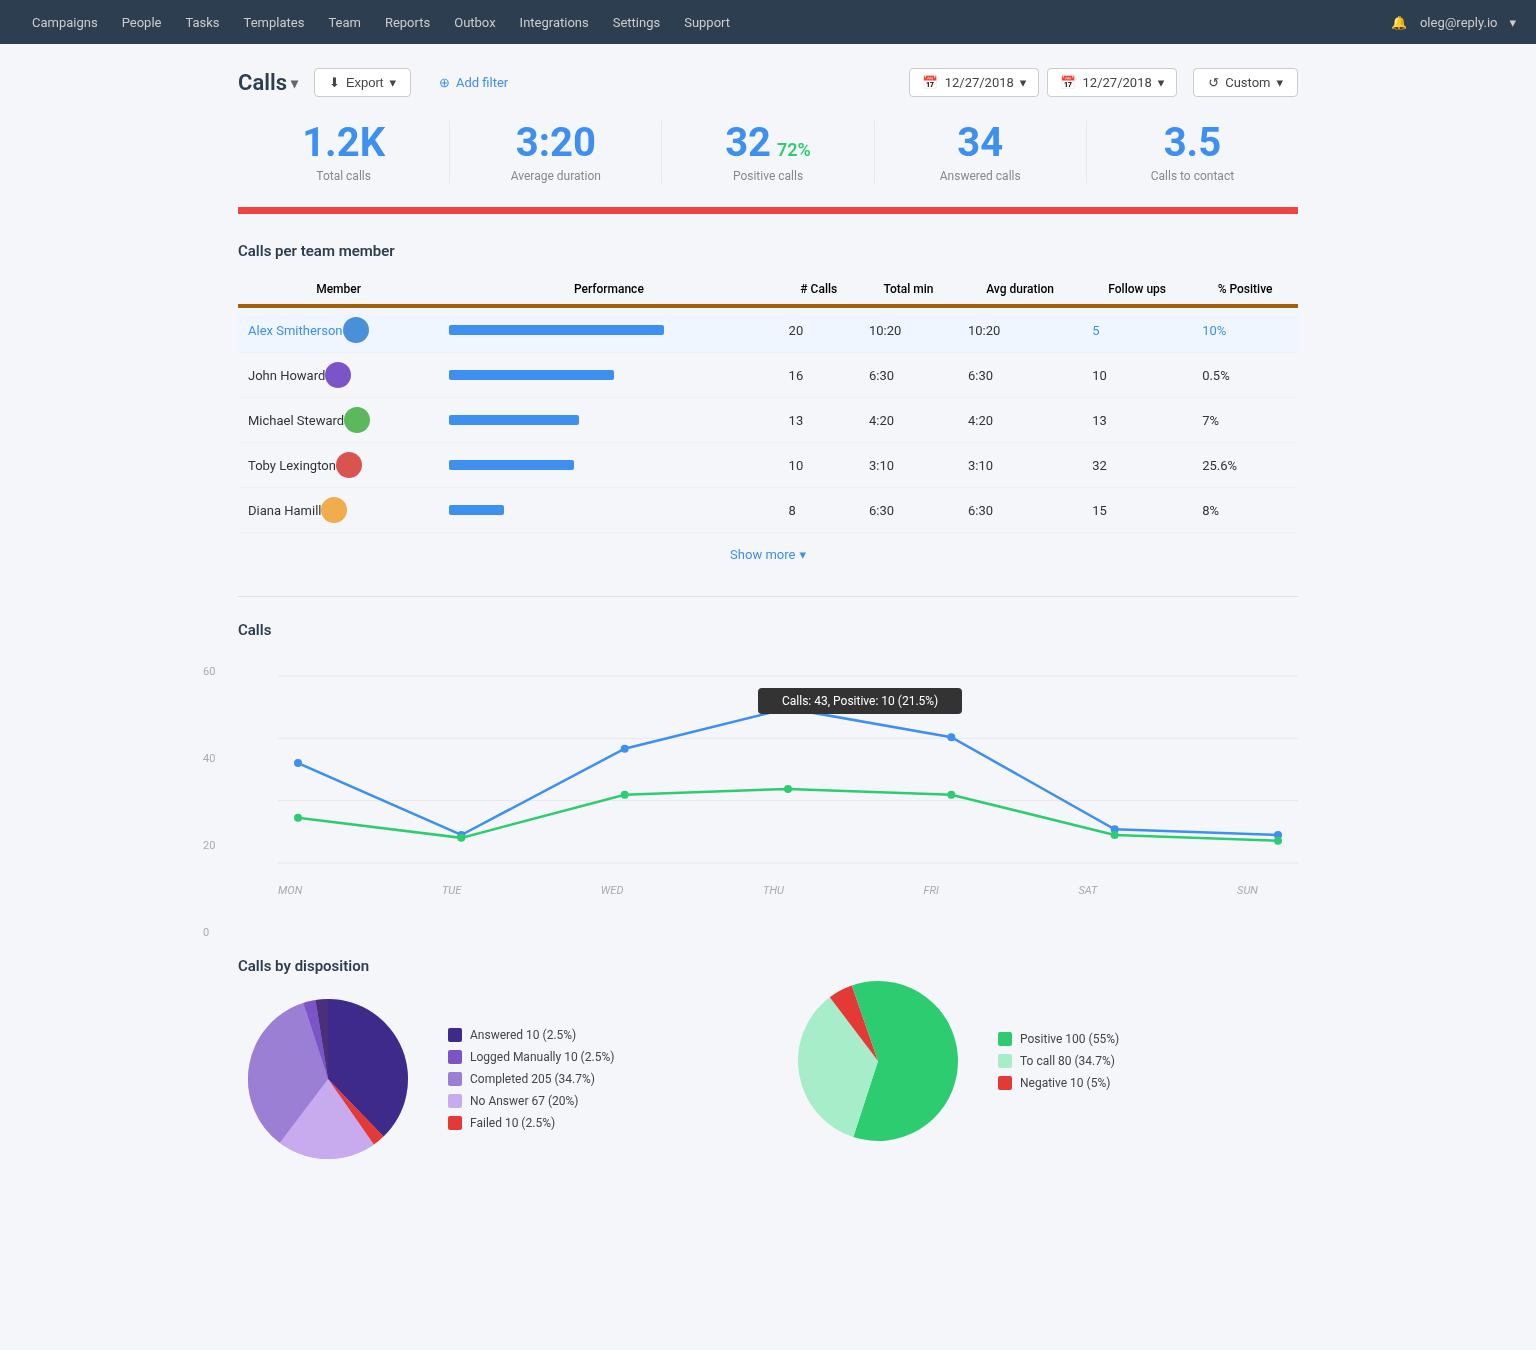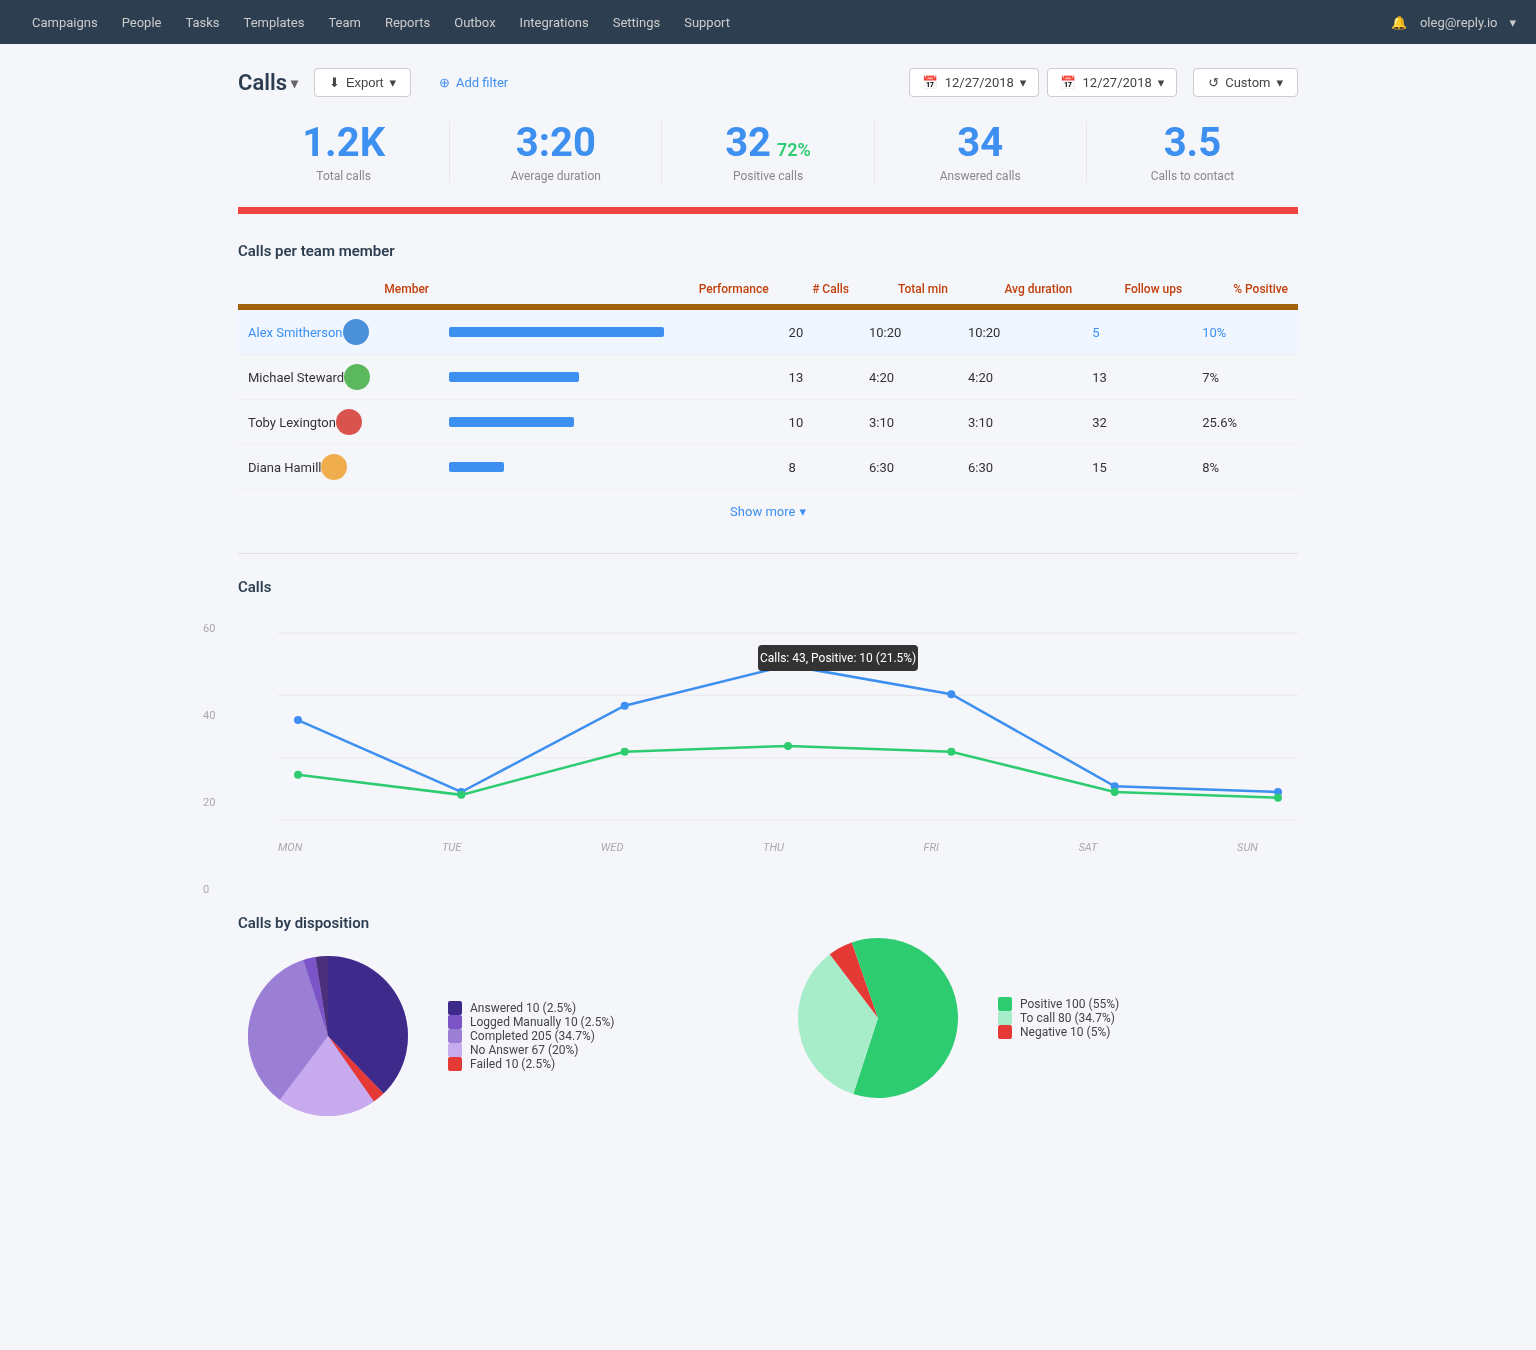--- a/index.html
+++ b/index.html
@@ -27,44 +27,44 @@
     .stat-item { flex: 1; text-align: center; padding: 0 10px; border-right: 1px solid #e8e8e8; }
     .stat-item:last-child { border-right: none; }
     .stat-value { font-size: 40px; font-weight: 700; color: #3d8ff0; line-height: 1.1; }
     .stat-inline { display: flex; align-items: baseline; justify-content: center; gap: 6px; }
     .stat-percent { font-size: 18px; font-weight: 600; color: #2ecc71; }
     .stat-label { font-size: 12px; color: #888; margin-top: 4px; }
 
     
     .section-title { font-size: 15px; font-weight: 600; color: #2c3e50; margin-bottom: 14px; }
     .calls-table { width: 100%; border-collapse: collapse; }
-    .calls-table th { text-align: right; font-size: 12px; color: #c2410c; font-weight: 500; padding: 8px 10px; border-bottom: 6px solid #a16207; }
+    .calls-table th { text-align: center; font-size: 12px; color: #000000; font-weight: 500; padding: 8px 10px; border-bottom: 4px solid #a16207; }
     .calls-table td { padding: 9px 10px; font-size: 13px; border-bottom: 1px solid #f0f0f0; }
     .calls-table tr.highlighted { background: #f0f6ff; }
     .member-cell { display: flex; align-items: center; gap: 0; }
     .avatar { width: 26px; height: 26px; border-radius: 50%; background: #bbb; display: inline-flex; align-items: center; justify-content: center; font-size: 10px; color: #fff; overflow: hidden; flex-shrink: 0; }
     .member-name { color: #3d8ff0; font-size: 13px; }
     .member-name.plain { color: #333; }
     .perf-bar-wrap { width: 220px; }
     .perf-bar { height: 10px; border-radius: 2px; background: #3d8ff0; }
     .show-more { text-align: center; padding: 14px 0 4px; color: #3d8ff0; cursor: pointer; font-size: 13px; display: flex; align-items: center; justify-content: center; gap: 4px; }
 
     
     .chart-section { margin-top: 30px; border-top: 1px solid #e0e0e0; padding-top: 24px; margin-bottom: 30px; }
     .chart-svg { width: 100%; height: 100%; }
     .y-axis { position: absolute; left: -35px; top: 12px; height: 100%; display: flex; flex-direction: column; justify-content: space-between; font-size: 11px; color: #aaa; }
     .x-axis { display: flex; justify-content: space-between; margin: 8px 40px 0; font-size: 11px; color: #aaa; font-style: italic; }
-    .tooltip-box { position: absolute; background: #333; color: #fff; font-size: 12px; padding: 6px 2px; border-radius: 4px; white-space: nowrap; pointer-events: none; }
+    .tooltip-box { position: absolute; background: #333; color: #fff; font-size: 12px; padding: 6px 24px; border-radius: 4px; white-space: nowrap; pointer-events: none; }
 
     
     .pie-section { display: flex; gap: 40px; margin-top: 10px; }
     .pie-block { flex: 1; }
     .pie-container { display: flex; align-items: center; gap: 30px; margin-top: 14px; }
     .pie-svg { width: 180px; height: 180px; flex-shrink: 0; }
-    .legend { display: flex; flex-direction: column; }
+    .legend { display: flex; flex-direction: column; gap: 8px; }
     .legend-item { display: flex; align-items: center; gap: 8px; font-size: 12px; color: #444; }
     .legend-dot { width: 14px; height: 14px; border-radius: 2px; flex-shrink: 0; }
 
     .grid-line { stroke: #e8e8e8; stroke-width: 1; }
   </style>
 </head>
 <body>
 
 <nav class="nav">
   <div id="nav-items"><a class="nav-item">Campaigns</a><a class="nav-item">People</a><a class="nav-item">Tasks</a><a class="nav-item">Templates</a><a class="nav-item">Team</a><a class="nav-item">Reports</a><a class="nav-item">Outbox</a><a class="nav-item">Integrations</a><a class="nav-item">Settings</a><a class="nav-item">Support</a></div>
@@ -160,20 +160,38 @@
     <td>
       <div class="perf-bar-wrap">
               <div class="perf-bar" style="width:215px;"></div>
             </div>
     </td>
     <td>20</td>
     <td>10:20</td>
     <td>10:20</td>
     <td style="color:#3d8ff0">5</td>
     <td style="color:#3d8ff0">10%</td>
+  </tr>
+        <tr>
+    <td>
+      <div class="member-cell">
+        <span class="member-name plain">John Howard</span>
+        <div class="avatar" style="background:#7b55c7"></div>
+      </div>
+    </td>
+    <td>
+      <div class="perf-bar-wrap">
+              <div class="perf-bar" style="width:165px;"></div>
+            </div>
+    </td>
+    <td>16</td>
+    <td>6:30</td>
+    <td>6:30</td>
+    <td>10</td>
+    <td>0.5%</td>
   </tr>
         <tr>
     <td>
       <div class="member-cell">
         <span class="member-name plain">Michael Steward</span>
         <div class="avatar" style="background:#5cb85c"></div>
       </div>
     </td>
     <td>
       <div class="perf-bar-wrap">

